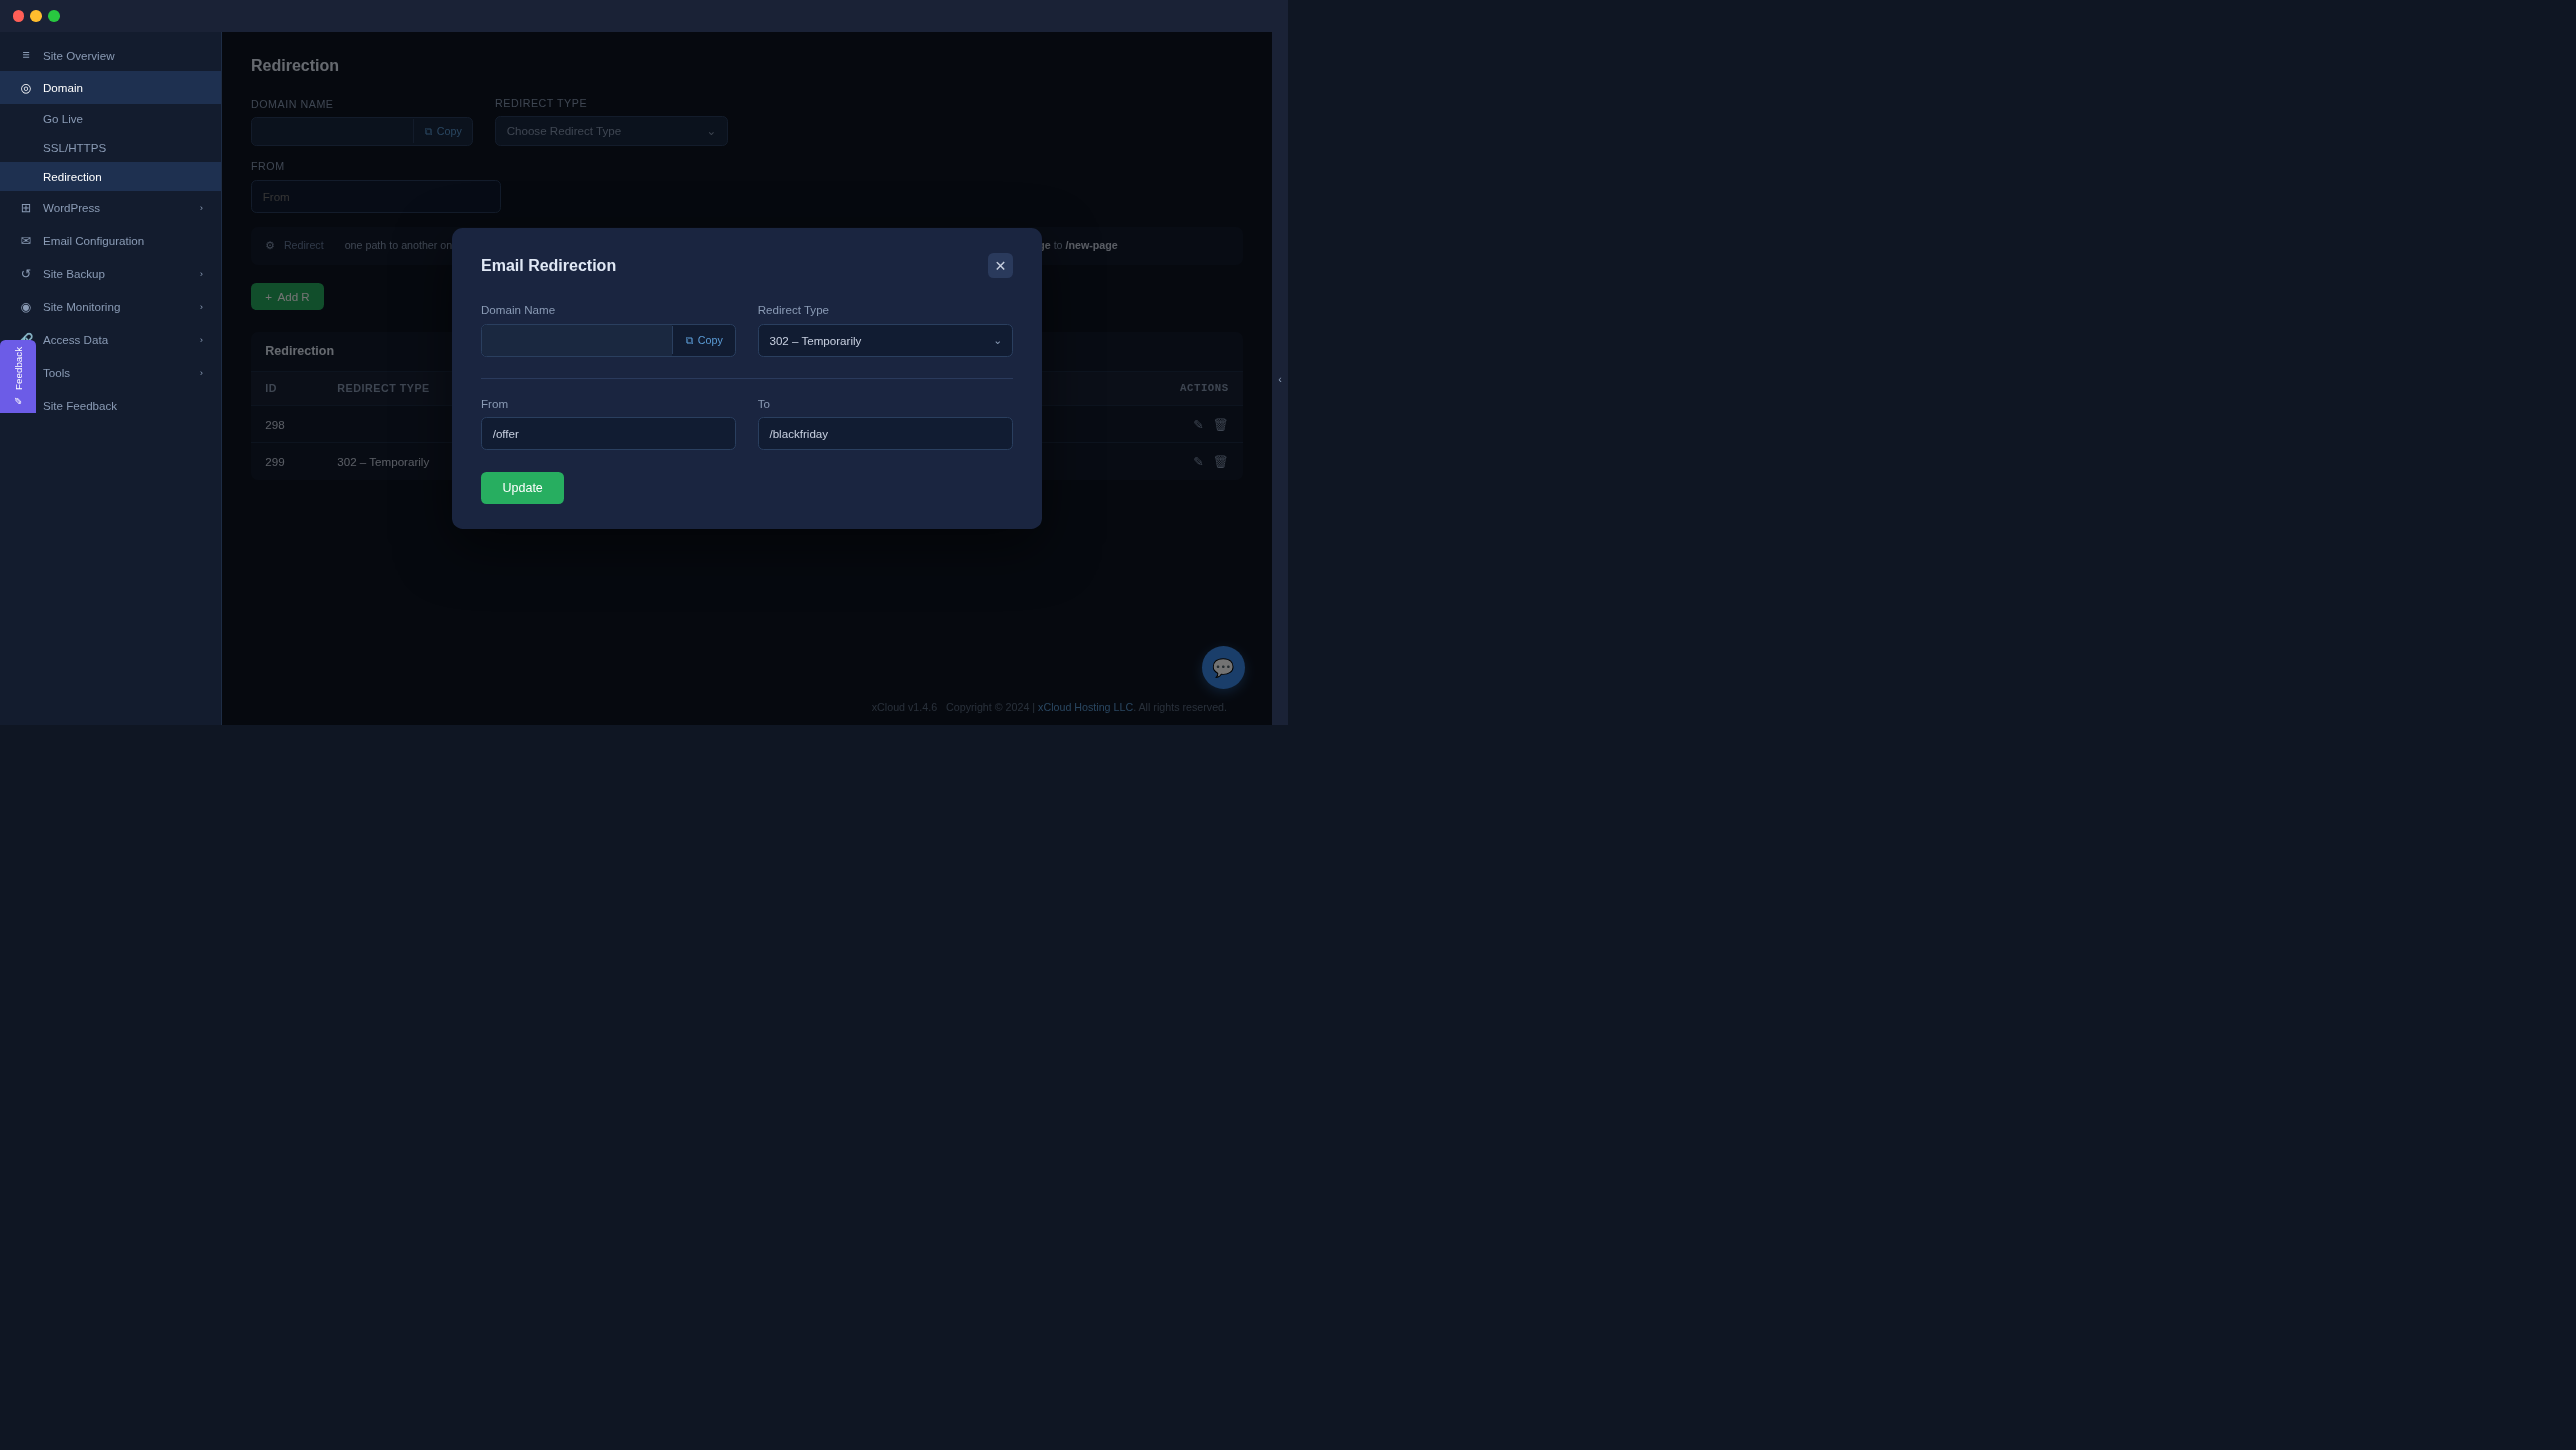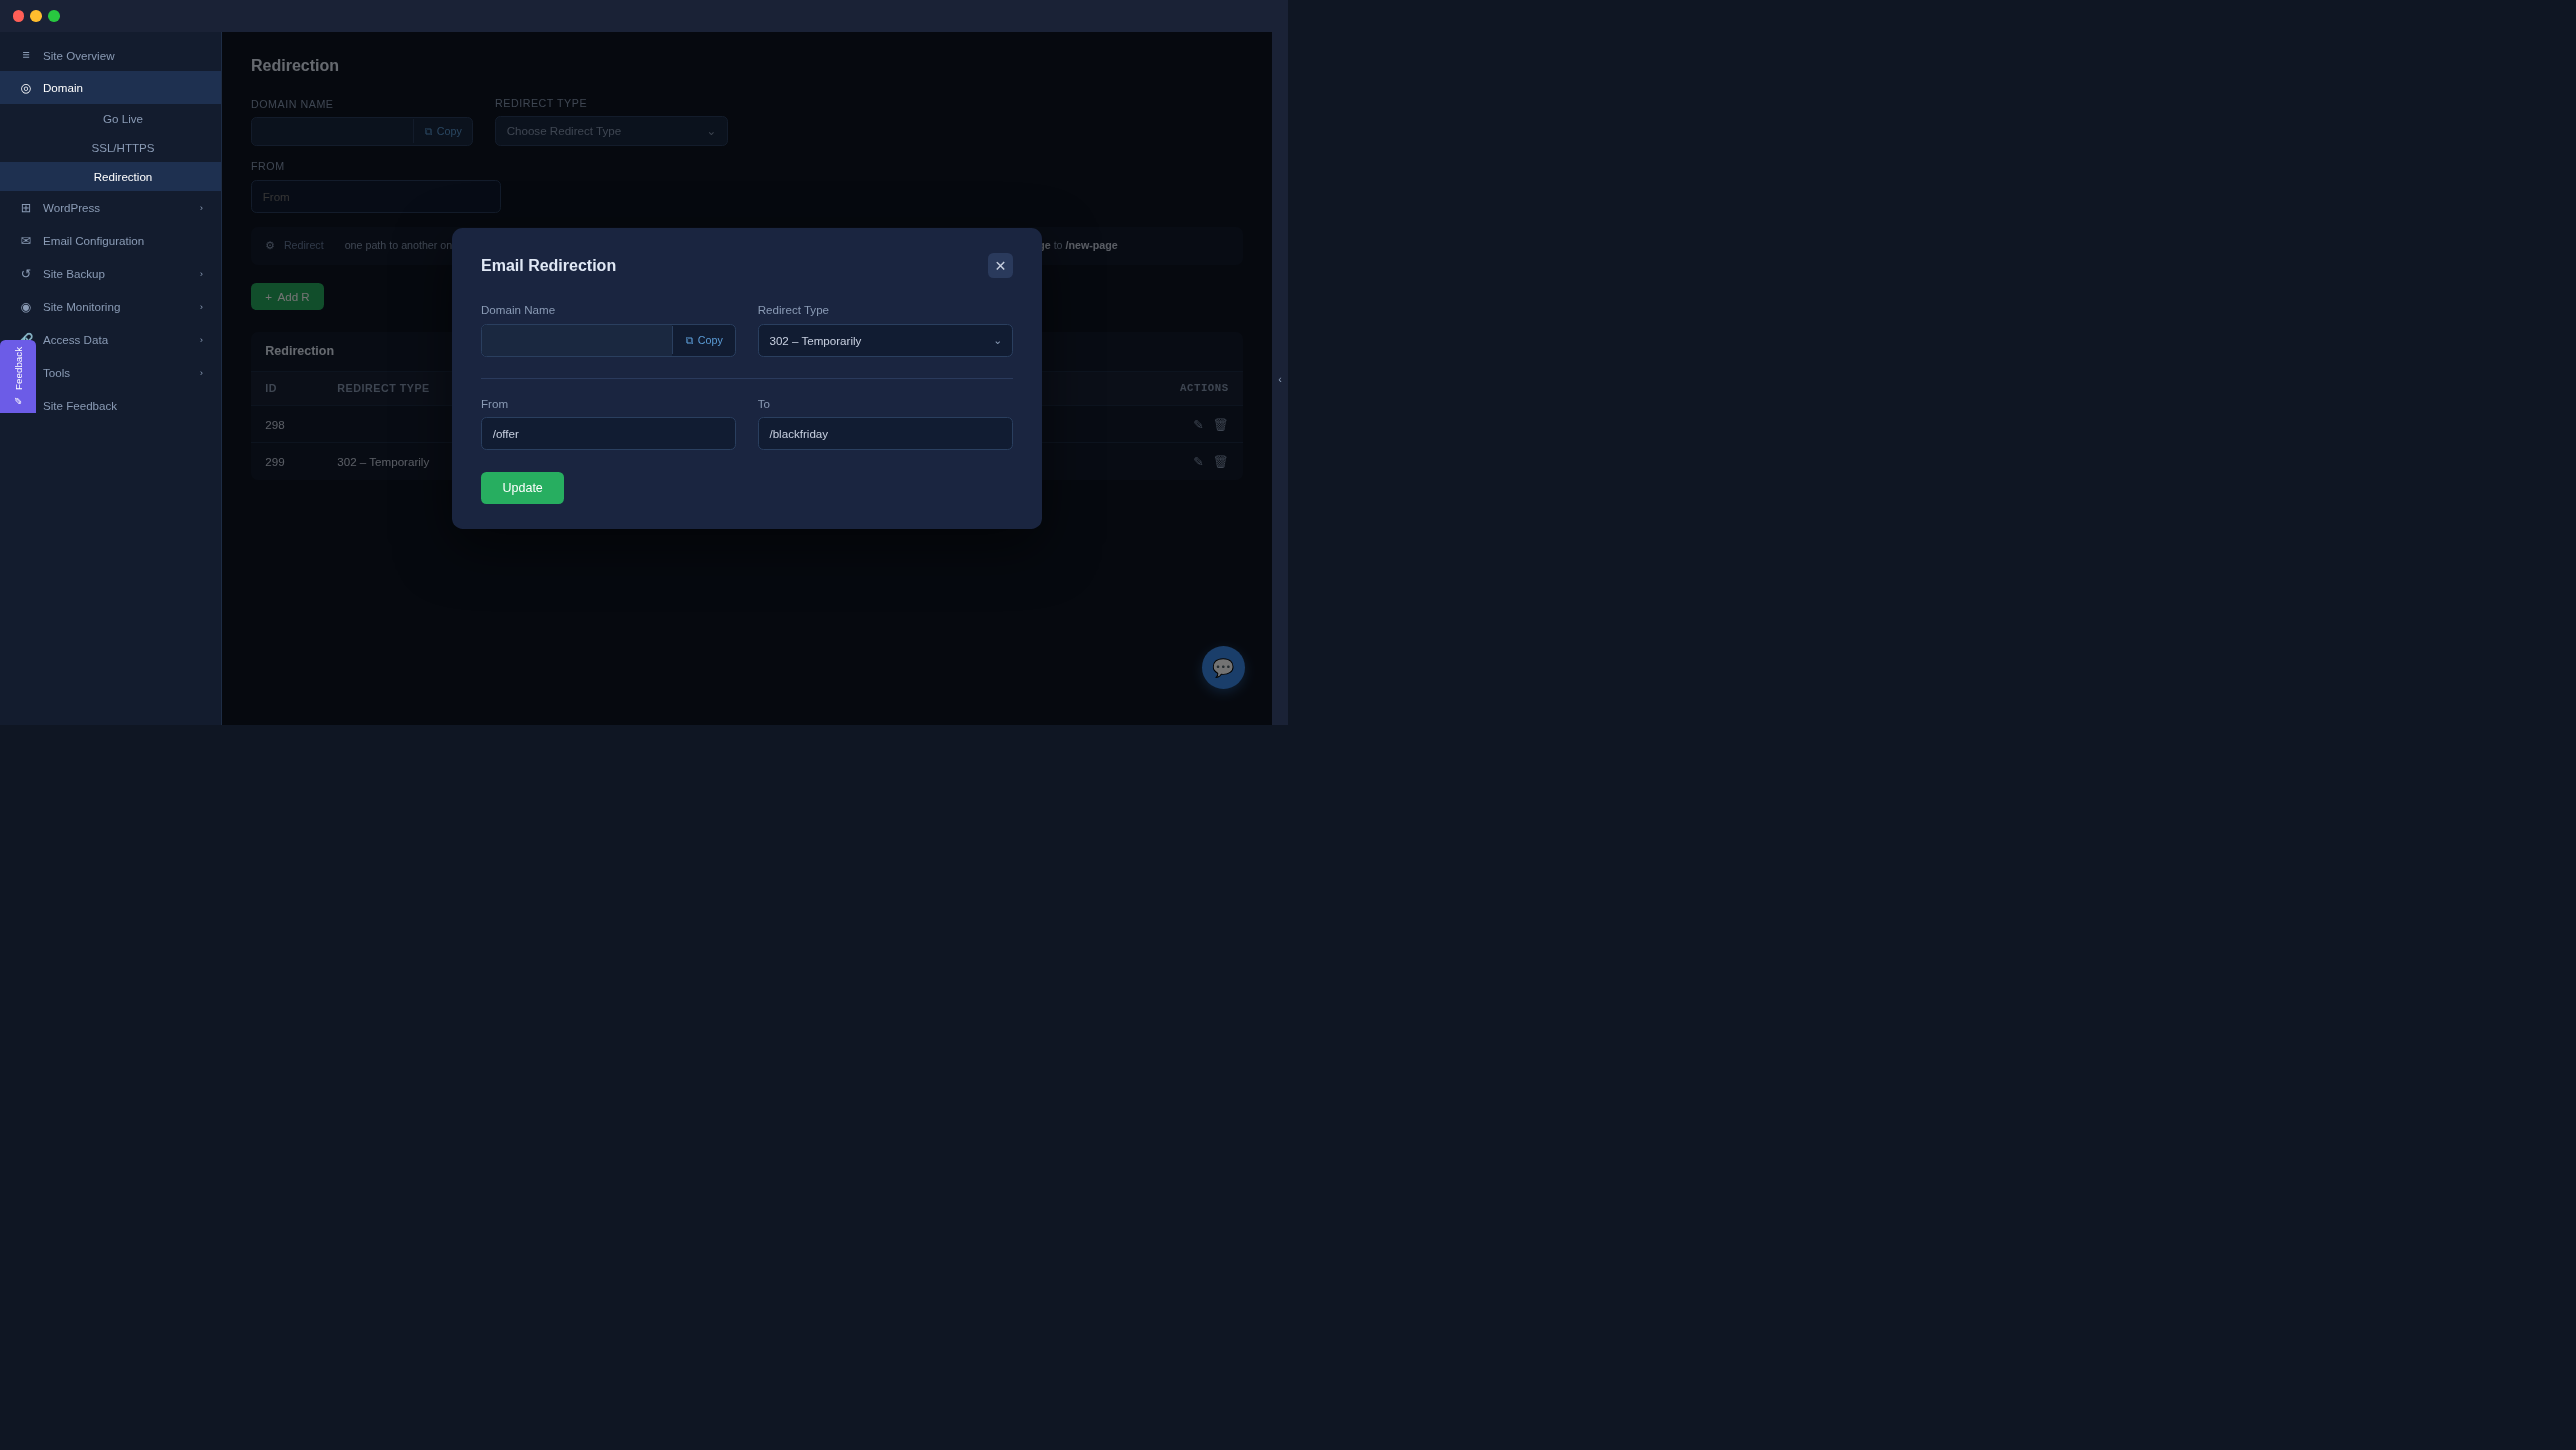--- a/index.html
+++ b/index.html
@@ -60,21 +60,20 @@
     .sidebar-item .icon { font-size: 12.5px; width: 16px; text-align: center; }
     .sidebar-item .chevron { margin-left: auto; font-size: 9.8px; }
 
     .sidebar-sub-item {
       display: flex;
       align-items: center;
       padding: 8px 18px 8px 43px;
       cursor: pointer;
       color: #8a9bb5;
       font-size: 11.6px;
-      justify-content: center;
     }
     .sidebar-sub-item.active { color: #ffffff; }
 
     
     .main {
       flex: 1;
       background: #0f1623;
       overflow-y: auto;
       position: relative;
     }
@@ -565,20 +564,23 @@
           <span>/offer</span>
           <span>/blackfriday</span>
           <div class="table-actions">
             <span class="action-icon">✎</span>
             <span class="action-icon">🗑</span>
           </div>
         </div>
       </div>
     </div>
 
+    <div class="footer">
+      xCloud v1.4.6 &nbsp; Copyright © 2024 | <span>xCloud Hosting LLC</span>. All rights reserved.
+    </div>
 
     <div class="chat-btn">
       <span>💬</span>
     </div>
 
     <div class="modal-overlay">
       <div class="modal">
         <div class="modal-header">
           <span class="modal-title">Email Redirection</span>
           <button class="modal-close">✕</button>

